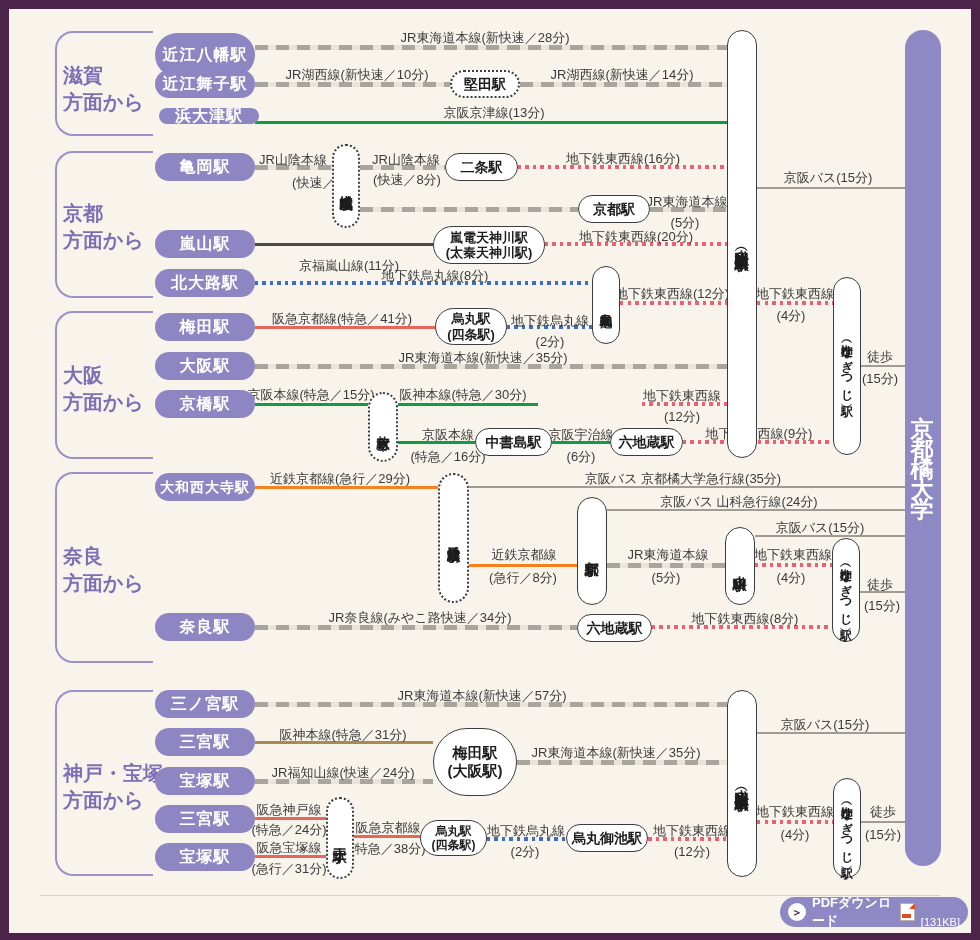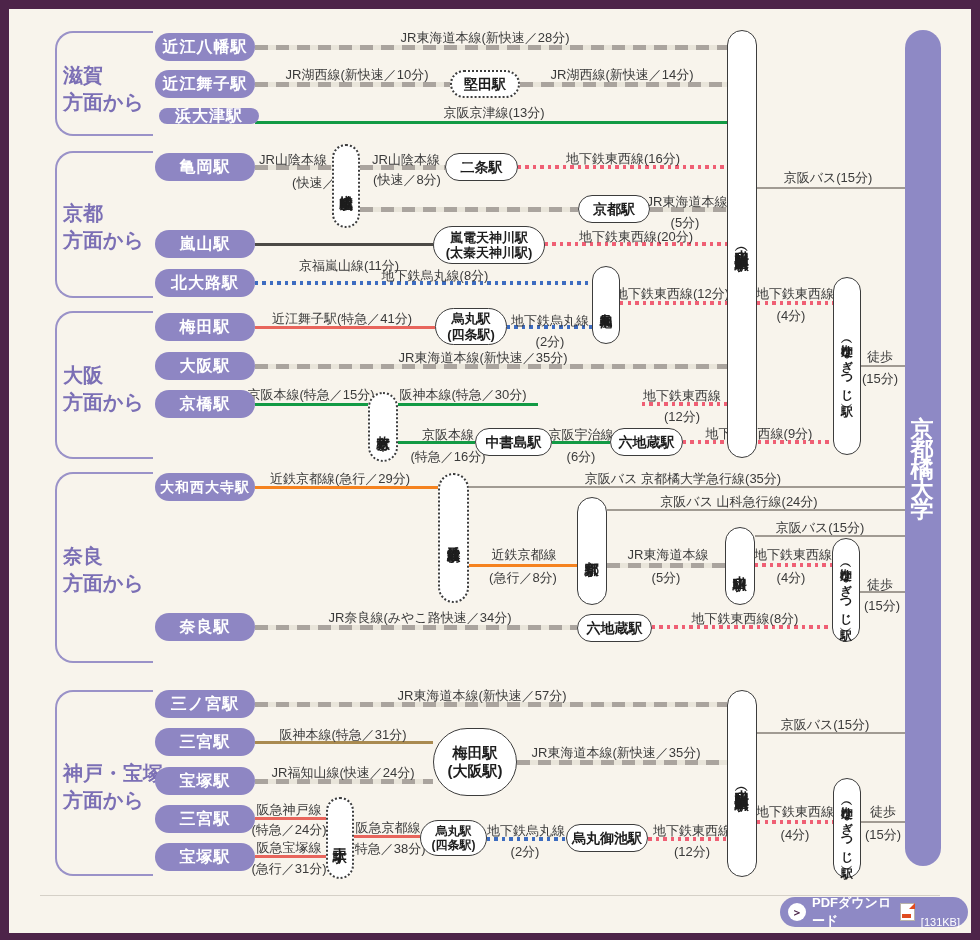--- a/index.html
+++ b/index.html
@@ -127,21 +127,21 @@
       <div class="lbl" style="left: 685px; top: 214px;">(5分)</div>
       <div class="lbl" style="left: 349px; top: 228px; margin-top: 29px;">京福嵐山線(11分)</div>
       <div class="lbl" style="left: 636px; top: 228px;">地下鉄東西線(20分)</div>
       <div class="lbl" style="left: 435px; top: 267px;">地下鉄烏丸線(8分)</div>
       <div class="lbl" style="left: 672px; top: 285px;">地下鉄東西線(12分)</div>
       <div class="lbl" style="left: 795px; top: 285px;">地下鉄東西線</div>
       <div class="lbl" style="left: 791px; top: 307px;">(4分)</div>
       <div class="lbl" style="left: 828px; top: 169px;">京阪バス(15分)</div>
       <div class="lbl" style="left: 880px; top: 348px;">徒歩</div>
       <div class="lbl" style="left: 880px; top: 370px;">(15分)</div>
-      <div class="lbl" style="left: 342px; top: 310px;">近江舞子駅(特急／41分)</div>
+      <div class="lbl" style="left: 342px; top: 310px;">阪急京都線(特急／41分)</div>
       <div class="lbl" style="left: 550px; top: 312px;">地下鉄烏丸線</div>
       <div class="lbl" style="left: 550px; top: 333px;">(2分)</div>
       <div class="lbl" style="left: 483px; top: 349px;">JR東海道本線(新快速／35分)</div>
       <div class="lbl" style="left: 311px; top: 386px;">京阪本線(特急／15分)</div>
       <div class="lbl" style="left: 463px; top: 386px;">阪神本線(特急／30分)</div>
       <div class="lbl" style="left: 682px; top: 387px;">地下鉄東西線</div>
       <div class="lbl" style="left: 682px; top: 408px;">(12分)</div>
       <div class="lbl" style="left: 448px; top: 426px;">京阪本線</div>
       <div class="lbl" style="left: 448px; top: 448px;">(特急／16分)</div>
       <div class="lbl" style="left: 581px; top: 426px;">京阪宇治線</div>
@@ -173,21 +173,21 @@
       <div class="lbl" style="left: 388px; top: 840px;">(特急／38分)</div>
       <div class="lbl" style="left: 526px; top: 822px;">地下鉄烏丸線</div>
       <div class="lbl" style="left: 525px; top: 843px;">(2分)</div>
       <div class="lbl" style="left: 692px; top: 822px;">地下鉄東西線</div>
       <div class="lbl" style="left: 692px; top: 843px;">(12分)</div>
       <div class="lbl" style="left: 795px; top: 803px;">地下鉄東西線</div>
       <div class="lbl" style="left: 795px; top: 826px;">(4分)</div>
       <div class="lbl" style="left: 825px; top: 716px;">京阪バス(15分)</div>
       <div class="lbl" style="left: 883px; top: 803px;">徒歩</div>
       <div class="lbl" style="left: 883px; top: 826px;">(15分)</div>
-      <div class="st origin" style="left: 155px; top: 33px; width: 100px; height: 28px;">近江八幡駅</div>
+      <div class="st origin" style="left: 155px; top: 33px; width: 100px; height: 44px;">近江八幡駅</div>
       <div class="st origin" style="left: 155px; top: 70px; width: 100px; height: 28px;">近江舞子駅</div>
       <div class="st origin" style="left: 159px; top: 108px; width: 100px; height: 16px;">浜大津駅</div>
       <div class="st origin" style="left: 155px; top: 153px; width: 100px; height: 28px;">亀岡駅</div>
       <div class="st origin" style="left: 155px; top: 230px; width: 100px; height: 28px;">嵐山駅</div>
       <div class="st origin" style="left: 155px; top: 269px; width: 100px; height: 28px;">北大路駅</div>
       <div class="st origin" style="left: 155px; top: 313px; width: 100px; height: 28px;">梅田駅</div>
       <div class="st origin" style="left: 155px; top: 352px; width: 100px; height: 28px;">大阪駅</div>
       <div class="st origin" style="left: 155px; top: 390px; width: 100px; height: 28px;">京橋駅</div>
       <div class="st origin" style="left: 155px; top: 473px; width: 100px; height: 28px; font-size: 14px;">大和西大寺駅</div>
       <div class="st origin" style="left: 155px; top: 613px; width: 100px; height: 28px;">奈良駅</div>

